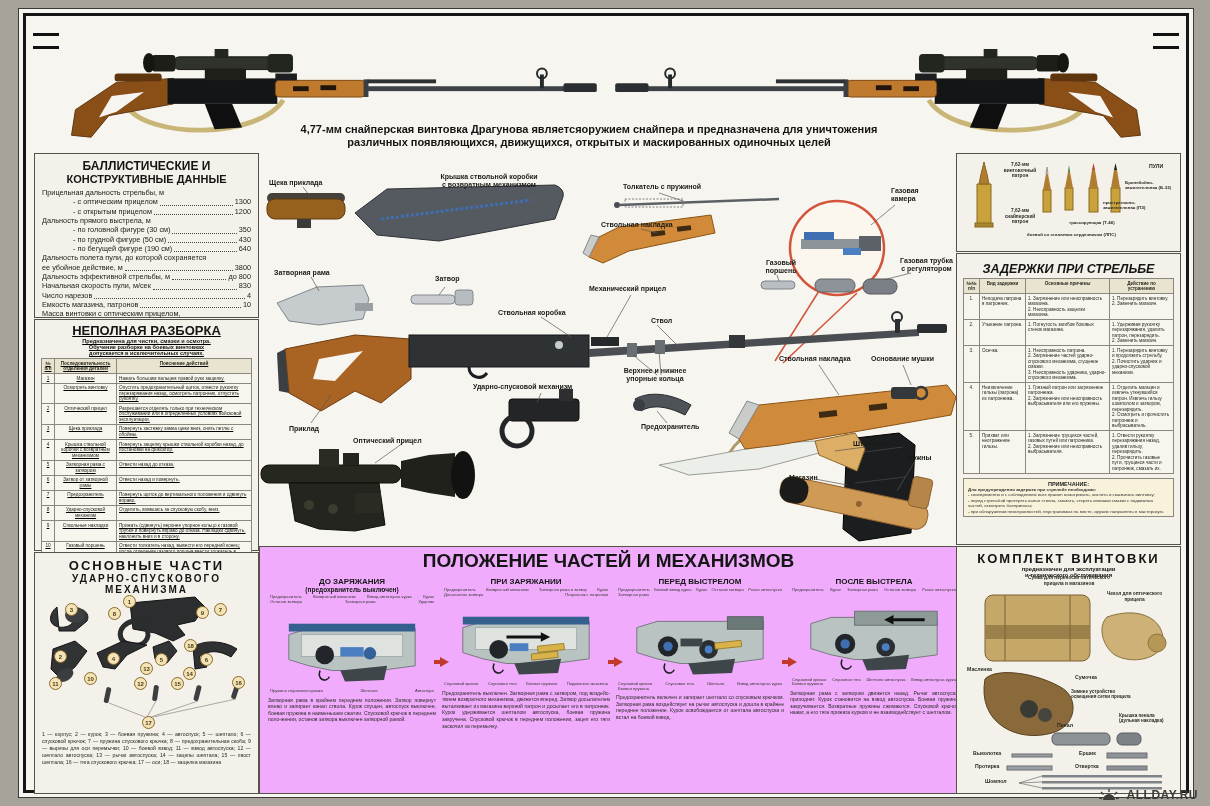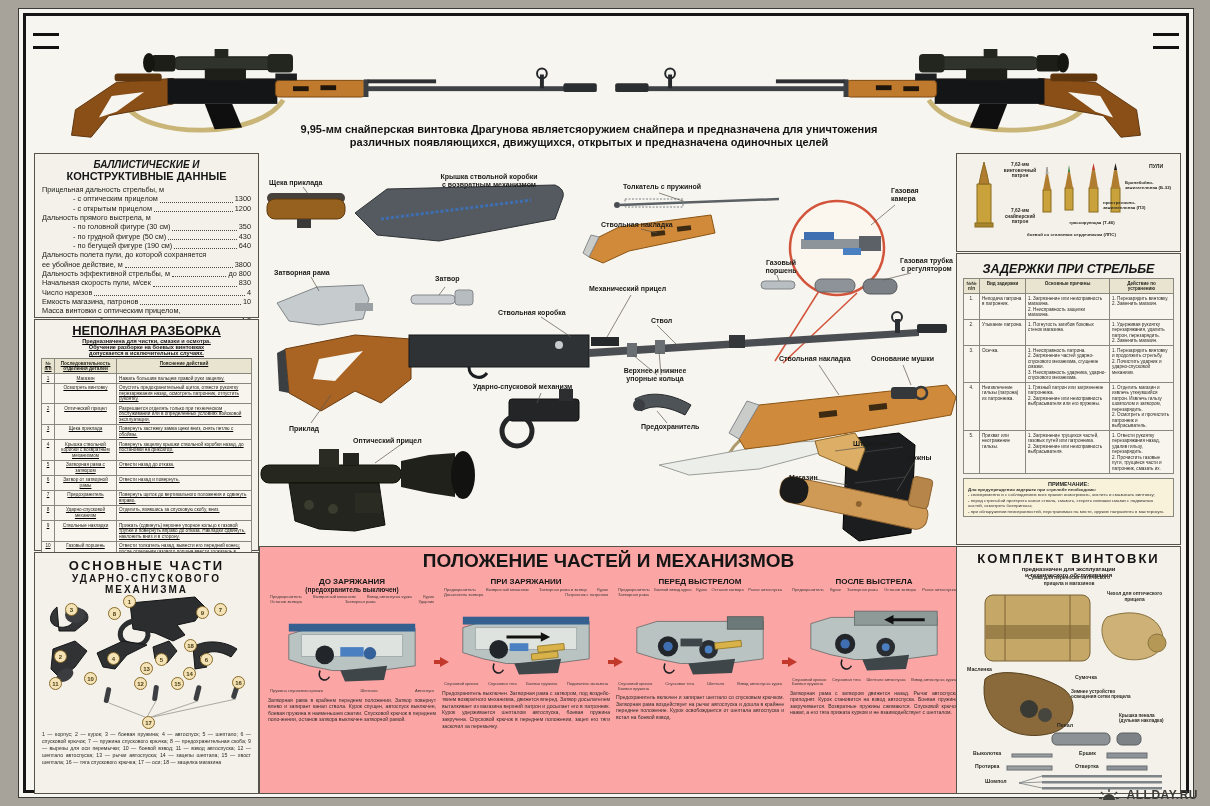--- a/index.html
+++ b/index.html
@@ -99,25 +99,25 @@
         <rect x="516" y="35" width="34" height="9" rx="2" fill="#2b2e31"></rect>
         <rect x="222" y="25" width="22" height="7" fill="#1c1e20"></rect>
         <rect x="118" y="8" width="110" height="13" rx="6" fill="#2f332b" stroke="#14160f"></rect>
         <rect x="214" y="5" width="26" height="19" rx="4" fill="#23261f"></rect>
         <rect x="96" y="6" width="24" height="17" rx="3" fill="#1c1e17"></rect>
         <ellipse cx="93" cy="14" rx="6" ry="10" fill="#15160f"></ellipse>
         <rect x="150" y="20" width="42" height="12" fill="#1d1f18"></rect>
         <rect x="160" y="0" width="14" height="9" fill="#23261f"></rect>
       </svg>
     </div>
-    <div class="intro" style="top:114px;">9,95-мм снайперская винтовка Драгунова являетсяоружием снайпера и предназначена для уничтожения</div>
-    <div class="intro" style="top:127px;">различных появляющихся, движущихся, открытых и предназначена одиночных целей</div>
+    <div class="intro" style="top:114px;">4,77-мм снайперская винтовка Драгунова являетсяоружием снайпера и предназначена для уничтожения</div>
+    <div class="intro" style="top:127px;">различных появляющихся, движущихся, открытых и маскированных одиночных целей</div>
 
     <div class="panel" style="left:15px;top:144px;width:223px;height:163px;">
-      <div class="ptitle" style="font-size:10px;margin-top:5px;font-style:italic;">БАЛЛИСТИЧЕСКИЕ И</div>
+      <div class="ptitle" style="font-size:12px;margin-top:5px;">БАЛЛИСТИЧЕСКИЕ И</div>
       <div class="ptitle" style="font-size:11px;">КОНСТРУКТИВНЫЕ ДАННЫЕ</div>
       <div style="margin-top:3px;">
         <div class="brow nv">
             <span>Прицельная дальность стрельбы, м</span>
             <span class="dots"></span>
             <span></span>
           </div>
         <div class="brow i1">
             <span>- с оптическим прицелом</span>
             <span class="dots"></span>
@@ -530,21 +530,21 @@
       </div>
       <div class="note">
         <div class="nt">ПРИМЕЧАНИЕ:</div>
         <div class="nl" style="font-weight:bold;">Для предупреждения задержек при стрельбе необходимо:</div>
         <div class="nl">- своевременно и с соблюдением всех правил осматривать, чистить и смазывать винтовку;</div>
         <div class="nl">- перед стрельбой протереть канал ствола, смазать, стереть излишки смазки с подвижных частей, осмотреть боеприпасы;</div>
         <div class="nl">- при обнаружении неисправностей, неустранимых на месте, оружие направлять в мастерскую.</div>
       </div>
     </div>
 
-    <div class="panel" style="left:240px;top:537px;width:697px;height:246px;background:#fca5a5;">
+    <div class="panel" style="left:240px;top:537px;width:697px;height:246px;background:#f0abfc;">
       <div class="ptitle" style="font-size:19px;margin-top:3px;">ПОЛОЖЕНИЕ ЧАСТЕЙ И МЕХАНИЗМОВ</div>
 
       <div class="pos-panel" style="left:8px;">
         <div class="pos-title">ДО ЗАРЯЖАНИЯ</div>
         <div class="pos-sub">(предохранитель выключен)</div>
         <div class="mini-labels">
           <span>Предохранитель</span>
             <span>Возвратный механизм</span>
             <span>Взвод автоспуска курка</span>
             <span>Курок</span>

